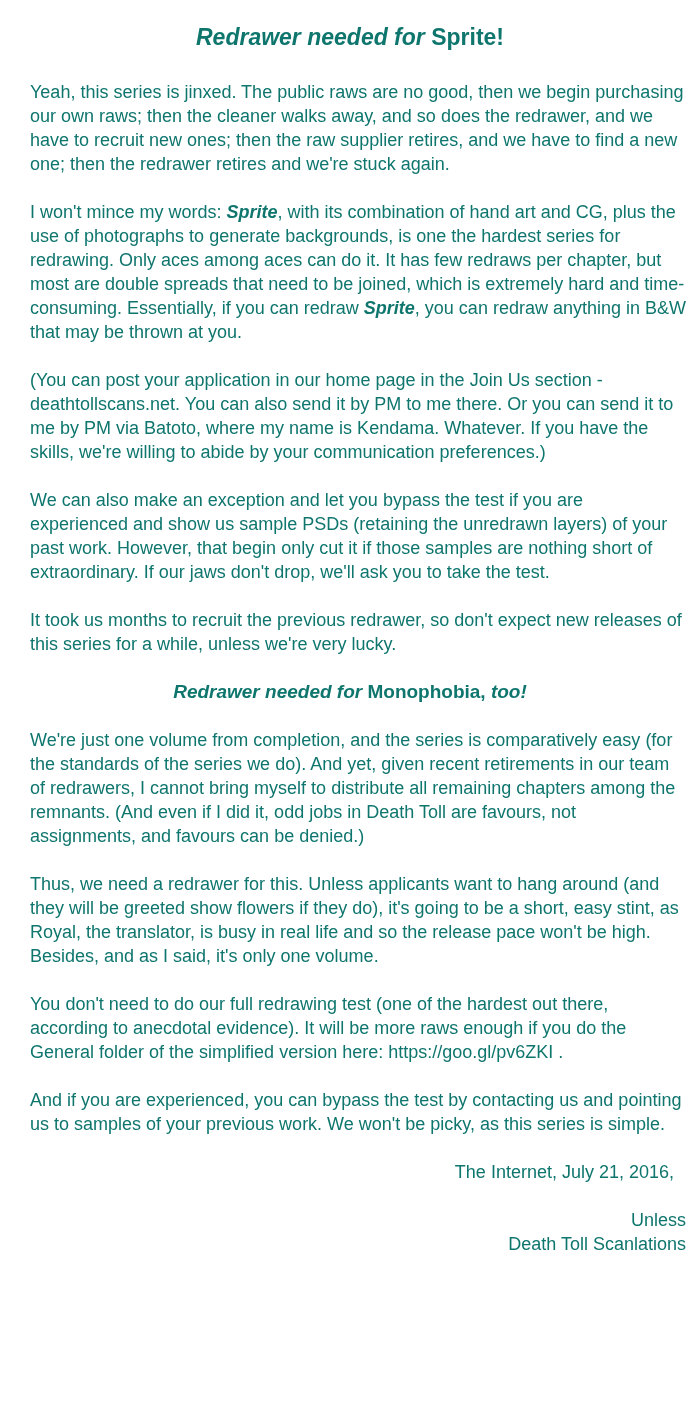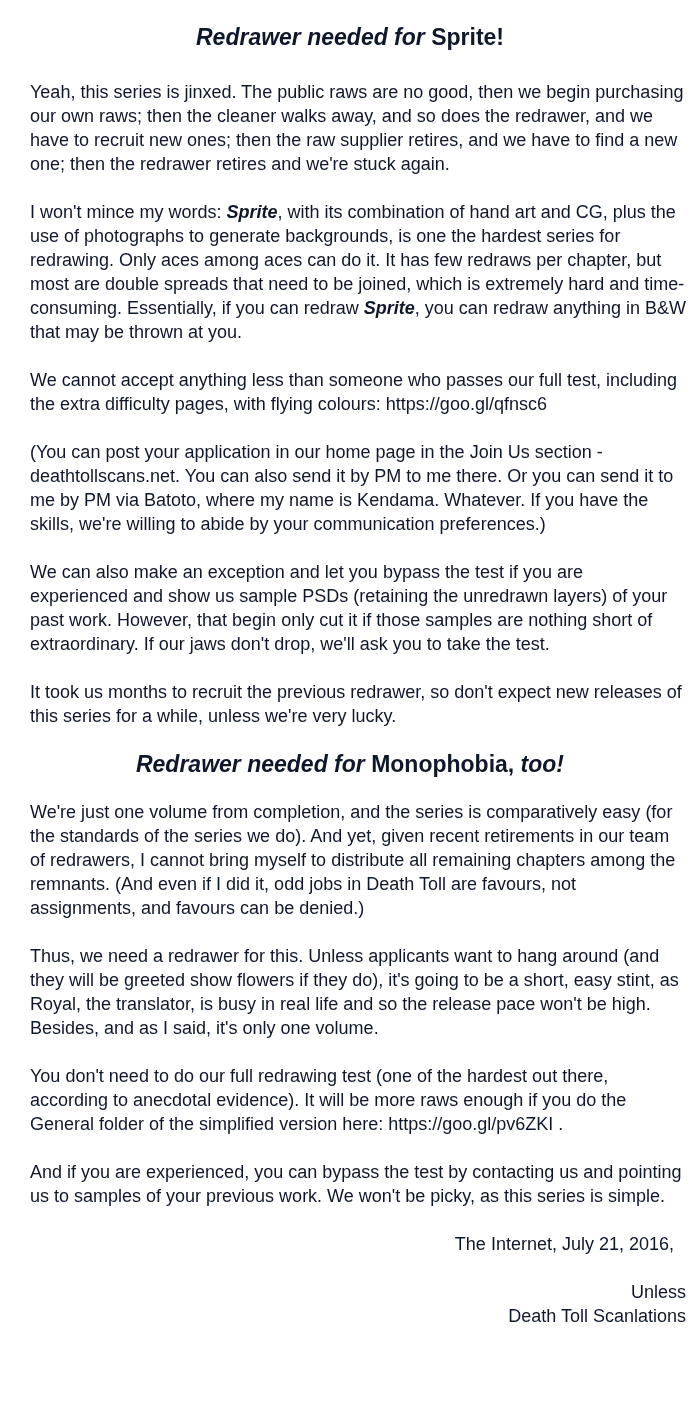--- a/index.html
+++ b/index.html
@@ -5,35 +5,35 @@
   html, body {
     margin: 0;
     padding: 0;
     background: #ffffff;
   }
   .page {
     width: 700px;
     min-height: 1407px;
     box-sizing: border-box;
     background: #ffffff;
-    color: #0f172a;
+    color: #0f766e;
     padding: 22px 14px 40px 14px;
     font-family: "Liberation Sans", sans-serif;
     font-size: 18px;
     line-height: 24px;
   }
   h1.doc-title {
     font-size: 23px;
     line-height: 30px;
     text-align: center;
     margin: 0 0 28px 0;
     font-weight: 700;
   }
   h2.doc-subtitle {
-    font-size: 23px;
+    font-size: 19px;
     line-height: 24px;
     text-align: center;
     margin: 24px 0 24px 0;
     font-weight: 700;
   }
   p.para {
     margin: 0 0 24px 16px;
   }
   .bi {
     font-weight: 700;
@@ -57,21 +57,20 @@
 <body>
 
 <div class="page">
 
   <h1 class="doc-title"><span class="bi">Redrawer needed for </span><span class="b">Sprite!</span></h1>
 
   <p class="para">Yeah, this series is jinxed. The public raws are no good, then we begin purchasing our own raws; then the cleaner walks away, and so does the redrawer, and we have to recruit new ones; then the raw supplier retires, and we have to find a new one; then the redrawer retires and we're stuck again.</p>
 
   <p class="para"><span>I won't mince my words: </span><span class="bi">Sprite</span><span>, with its combination of hand art and CG, plus the use of photographs to generate backgrounds, is one the hardest series for redrawing. Only aces among aces can do it. It has few redraws per chapter, but most are double spreads that need to be joined, which is extremely hard and time-consuming. Essentially, if you can redraw </span><span class="bi">Sprite</span><span>, you can redraw anything in B&amp;W that may be thrown at you.</span></p>
 
-  <p class="para">We cannot accept anything less than someone who passes our full test, including the extra difficulty pages, with flying colours: https://goo.gl/qfnsc6</p>
 
   <p class="para">(You can post your application in our home page in the Join Us section - deathtollscans.net. You can also send it by PM to me there. Or you can send it to me by PM via Batoto, where my name is Kendama. Whatever. If you have the skills, we're willing to abide by your communication preferences.)</p>
 
   <p class="para">We can also make an exception and let you bypass the test if you are experienced and show us sample PSDs (retaining the unredrawn layers) of your past work. However, that begin only cut it if those samples are nothing short of extraordinary. If our jaws don't drop, we'll ask you to take the test.</p>
 
   <p class="para">It took us months to recruit the previous redrawer, so don't expect new releases of this series for a while, unless we're very lucky.</p>
 
   <h2 class="doc-subtitle"><span class="bi">Redrawer needed for </span><span class="b">Monophobia,</span><span class="bi"> too!</span></h2>
 
   <p class="para">We're just one volume from completion, and the series is comparatively easy (for the standards of the series we do). And yet, given recent retirements in our team of redrawers, I cannot bring myself to distribute all remaining chapters among the remnants. (And even if I did it, odd jobs in Death Toll are favours, not assignments, and favours can be denied.)</p>

